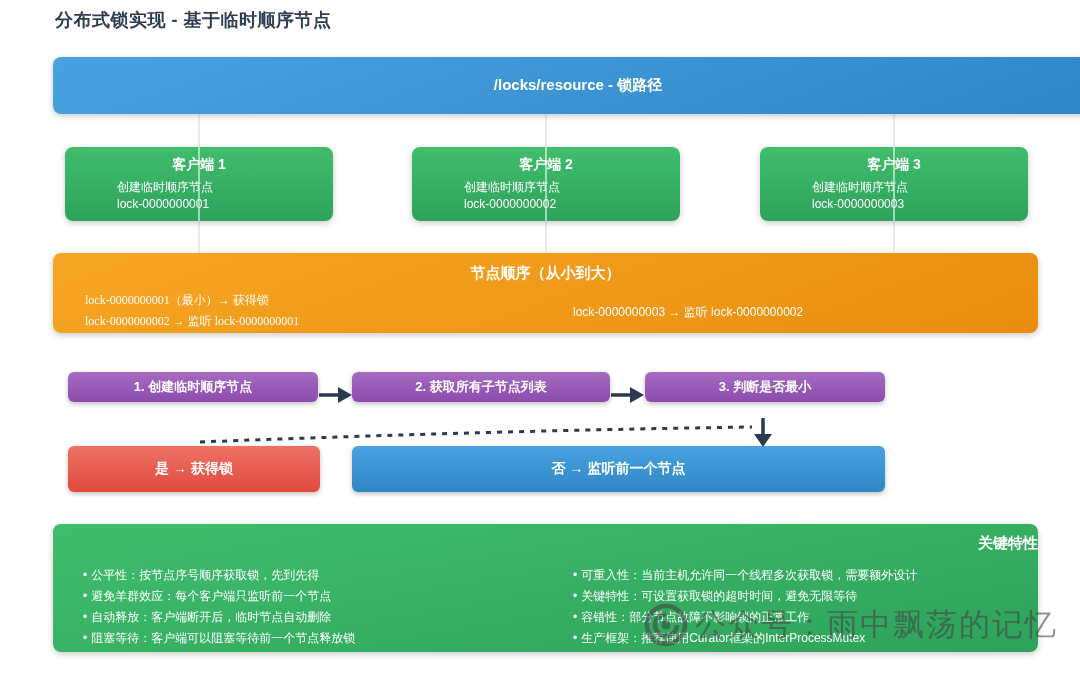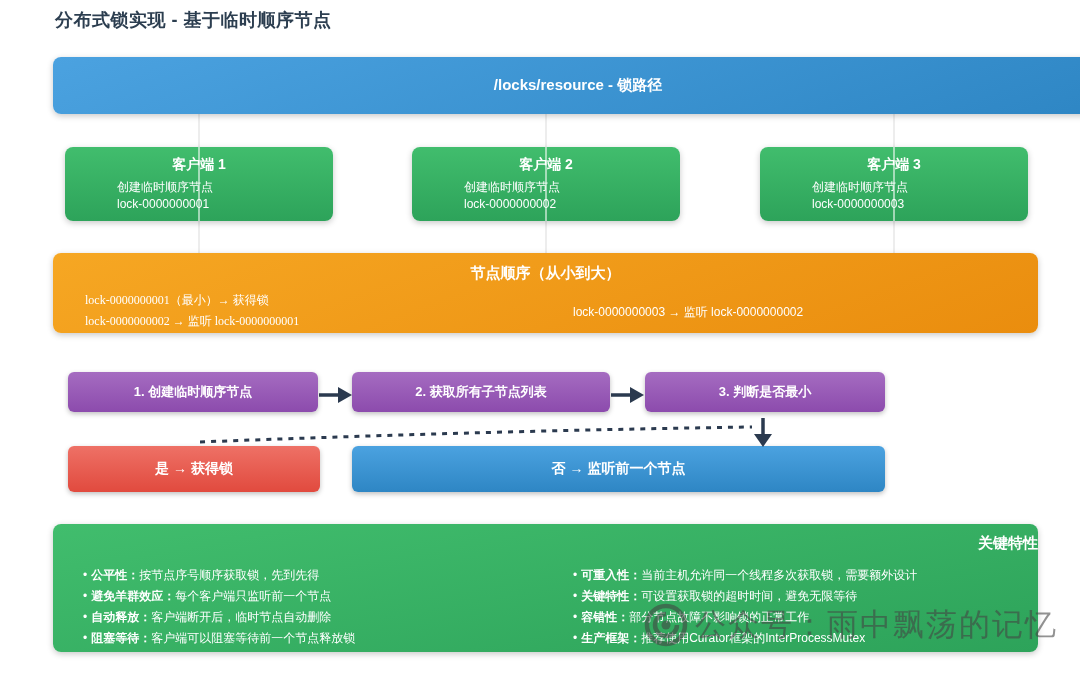--- a/index.html
+++ b/index.html
@@ -23,21 +23,21 @@
   .client-title { text-align:center; font-weight:bold; font-size:14px; margin-top:9px; }
   .client-body { font-size:12px; margin-top:5px; padding-left:52px; line-height:17px; }
 
   .node-order { left:53px; top:253px; width:985px; height:80px;
     background:linear-gradient(160deg,#f6a723 0%,#ea8d0e 100%); }
   .node-order-title { text-align:center; font-weight:bold; font-size:15px; margin-top:11px; }
   .order-cols { display:flex; margin-top:7px; font-size:12px; }
   .order-left { padding-left:32px; width:446px; line-height:21px;font-family:Liberation Serif, serif; }
   .order-right { padding-left:42px; margin-top:12px; line-height:21px; }
 
-  .step { position:absolute; top:372px; height:40px; border-radius:6px;
+  .step { position:absolute; top:372px; height:30px; border-radius:6px;
     background:linear-gradient(180deg,#a56cc1 0%,#8c4bad 100%);
     color:#fff; font-weight:bold; font-size:13px;
     display:flex; align-items:center; justify-content:center;
     box-shadow:0 2px 5px rgba(0,0,0,0.25); box-sizing:border-box; }
   .step1 { left:68px; width:250px; }
   .step2 { left:352px; width:258px; }
   .step3 { left:645px; width:240px; }
 
   .branch { position:absolute; top:446px; height:46px; border-radius:6px;
     color:#fff; font-weight:bold; font-size:14px;
@@ -45,21 +45,21 @@
     box-shadow:0 2px 5px rgba(0,0,0,0.25); box-sizing:border-box; }
   .branch-yes { left:68px; width:252px; background:linear-gradient(180deg,#ee7166 0%,#e14a3e 100%); }
   .branch-no  { left:352px; width:533px; background:linear-gradient(180deg,#4ba2e0 0%,#2e86c4 100%); }
 
   .features { left:53px; top:524px; width:985px; height:128px;
     background:linear-gradient(170deg,#41bd6d 0%,#2da35a 100%); }
   .features-title { text-align:right; font-weight:bold; font-size:15px; margin-top:10px; }
   .feature-cols { display:flex; margin-top:12px; font-size:12px; line-height:21px; }
   .fcol-left { padding-left:30px; width:460px; }
   .fcol-right { padding-left:30px; }
-  .feature-item .term { font-weight:bold; }
+  .feature-item .term { font-weight:normal; }
   .feature-item .marker { margin-right:4px; }
 
   .arrows-overlay { position:absolute; left:0; top:0; width:1080px; height:675px; pointer-events:none; z-index:3; }
 
   .watermark { position:absolute; left:643px; top:602px; z-index:5;
     display:flex; align-items:center; color:rgba(68,68,68,0.58); }
   .watermark-text { font-size:31px; letter-spacing:2px; white-space:nowrap; margin-left:6px; }
 </style>
 </head>
 <body>

